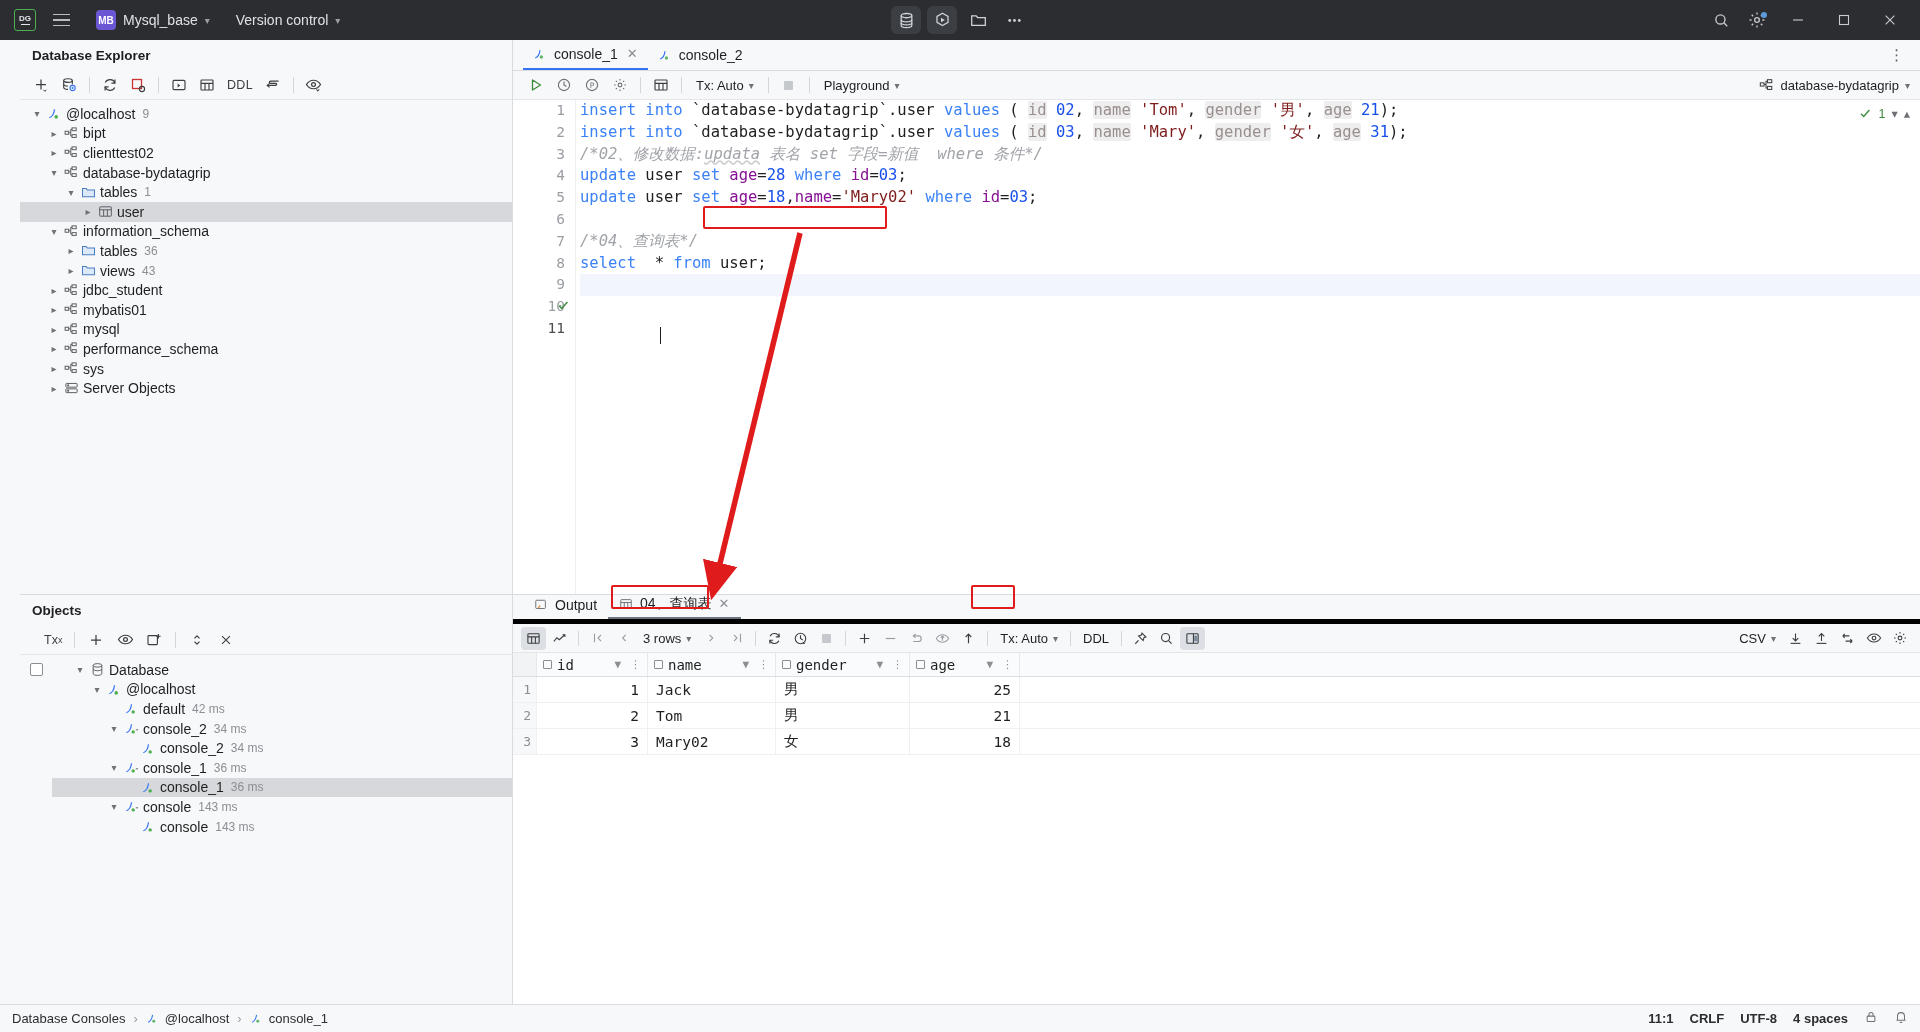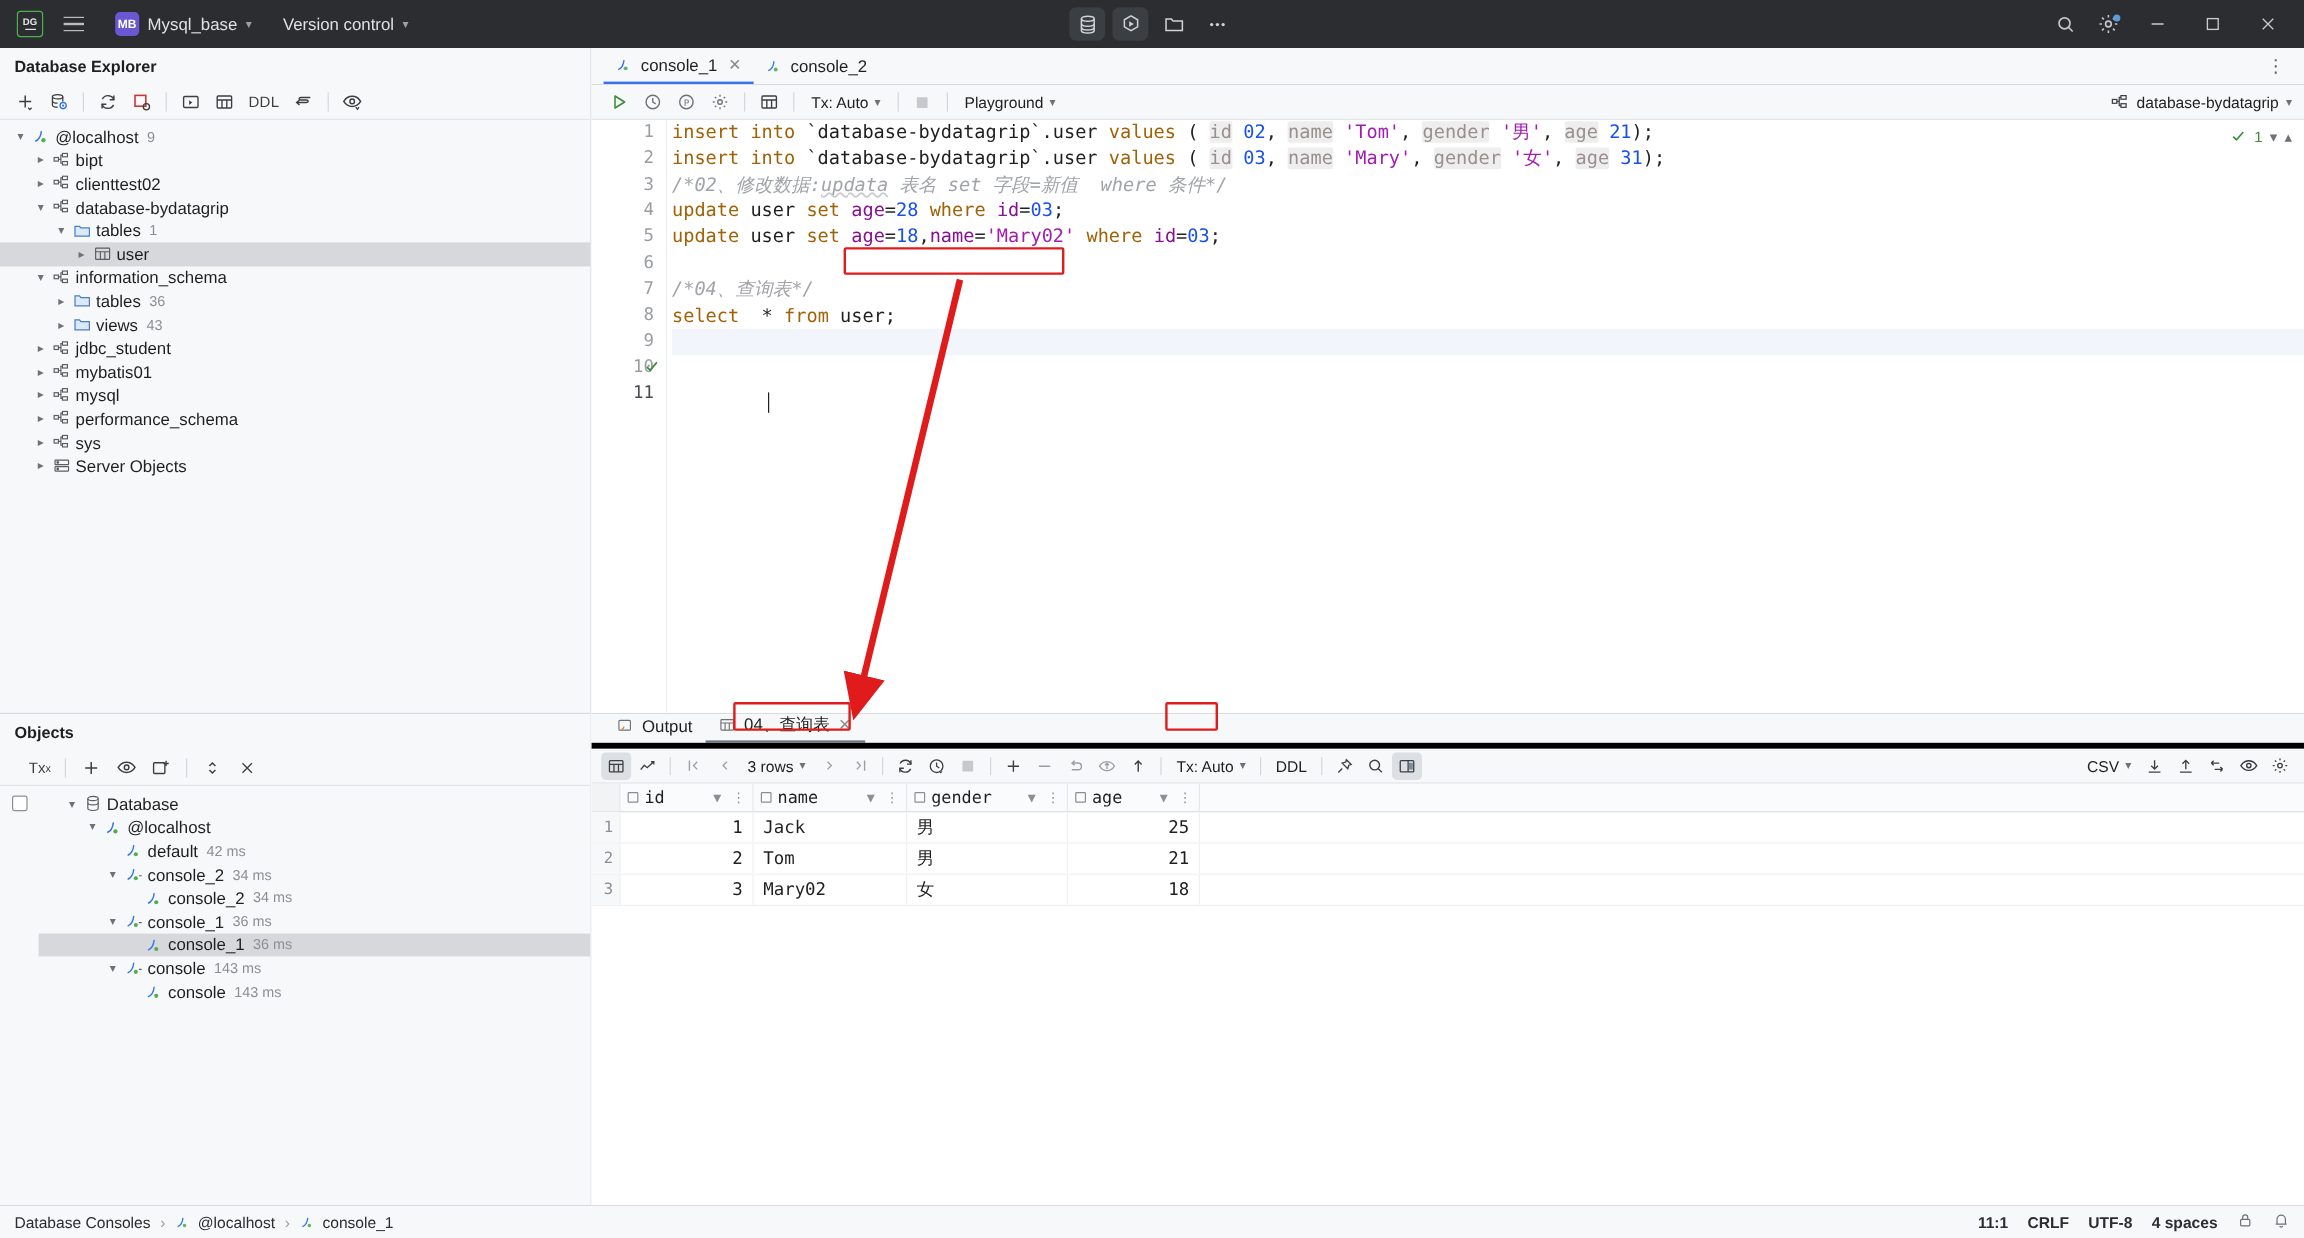--- a/index.html
+++ b/index.html
@@ -39,21 +39,21 @@
   .tb-center > *{pointer-events:auto;}
   .tbc-btn{width:30px;height:28px;border-radius:6px;background:#3b3e42;display:flex;align-items:center;
     justify-content:center;cursor:pointer;}
   .tbc-btn.plain{background:transparent;}
   .tb-right{margin-left:auto;display:flex;align-items:center;gap:2px;z-index:2;}
   .tb-ibtn{width:34px;height:32px;display:flex;align-items:center;justify-content:center;
     border-radius:5px;cursor:pointer;color:#c4c7cb;}
   .win-btn{width:44px;height:40px;display:flex;align-items:center;justify-content:center;cursor:pointer;color:#c9ccd0;}
 
   
-  #body{display:flex;height:calc(1032px - 40px - 28px);}
+  #body{display:flex;height:calc(1032px - 40px - 28px);margin-left:20px;}
   #leftcol{width:493px;display:flex;flex-direction:column;border-right:1px solid #d9dbe0;background:#f7f8fa;}
 
   
   .panel-head{height:28px;display:flex;align-items:center;padding:0 12px;
     font-size:13.5px;font-weight:bold;color:#1f1f1f;}
   #dbx-head{height:30px;}
   .toolbar{height:30px;display:flex;align-items:center;padding:0 8px;gap:2px;border-bottom:1px solid #e3e5e9;}
   .tbtn{width:26px;height:24px;display:flex;align-items:center;justify-content:center;border-radius:4px;cursor:pointer;}
   .tsep{width:1px;height:16px;background:#d4d6db;margin:0 5px;}
   .ddl-txt{font-size:12.5px;color:#3c3f41;letter-spacing:.3px;padding:0 3px;}
@@ -94,23 +94,23 @@
   #codewrap{flex:1;display:flex;background:#fff;position:relative;overflow:hidden;}
   #gutter{width:62px;flex:none;background:#fff;position:relative;}
   .gl{height:21.8px;line-height:21.8px;text-align:right;padding-right:10px;font-size:14.5px;
       color:#9a9ea3;font-family:"DejaVu Sans Mono", monospace;}
   .gl.cur{color:#4a4d51;}
   #gutter .gmark{position:absolute;left:44px;font-size:12px;}
   #codebody{flex:1;position:relative;padding-left:4px;border-left:1px solid #eceef1;}
   .cl{height:21.8px;line-height:21.8px;font-size:15.5px;white-space:pre;
       font-family:"DejaVu Sans Mono", monospace;letter-spacing:0px;}
   .cl.cur{background:#f2f5fb;}
-  .k{color:#a16207;}
+  .k{color:#3b82f6;}
   .num{color:#1750eb;}
-  .str{color:#a21caf;}
+  .str{color:#7f1d1d;}
   .cm{color:#a0a3a8;font-style:italic;}
   .cm u{text-decoration: underline wavy #c9cbcf;text-decoration-skip-ink:none;}
   .col{color:#9a8f8f;background:#eeeeee;border-radius:2px;}
   .op{color:#1f1f1f;}
   .pk{color:#871094;}
   #caret{position:absolute;width:1.4px;height:17px;background:#1f1f1f;}
   #inspect{position:absolute;right:10px;top:6px;display:flex;align-items:center;gap:6px;font-size:12.5px;color:#3b8c3b;}
 
   
   #results{height:410px;border-top:1px solid #d9dbe0;display:flex;flex-direction:column;background:#fff;}

